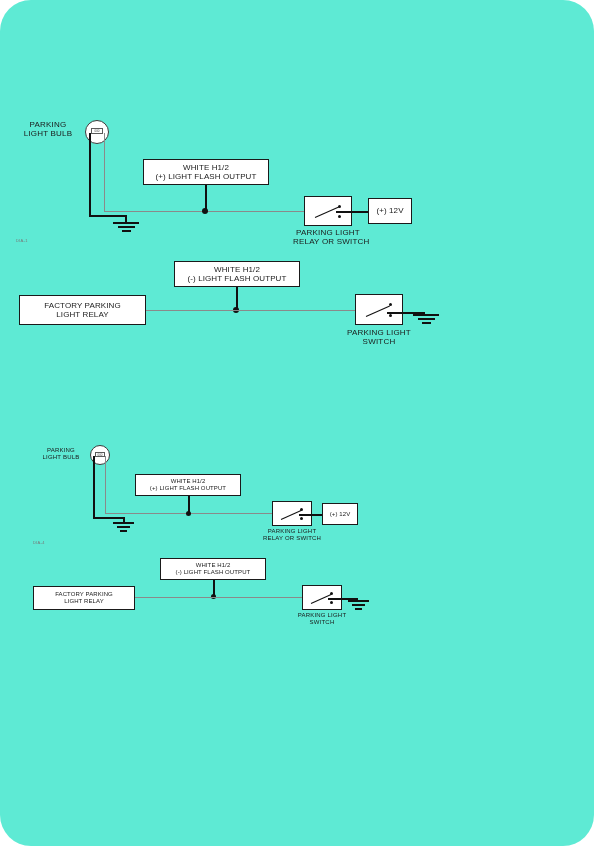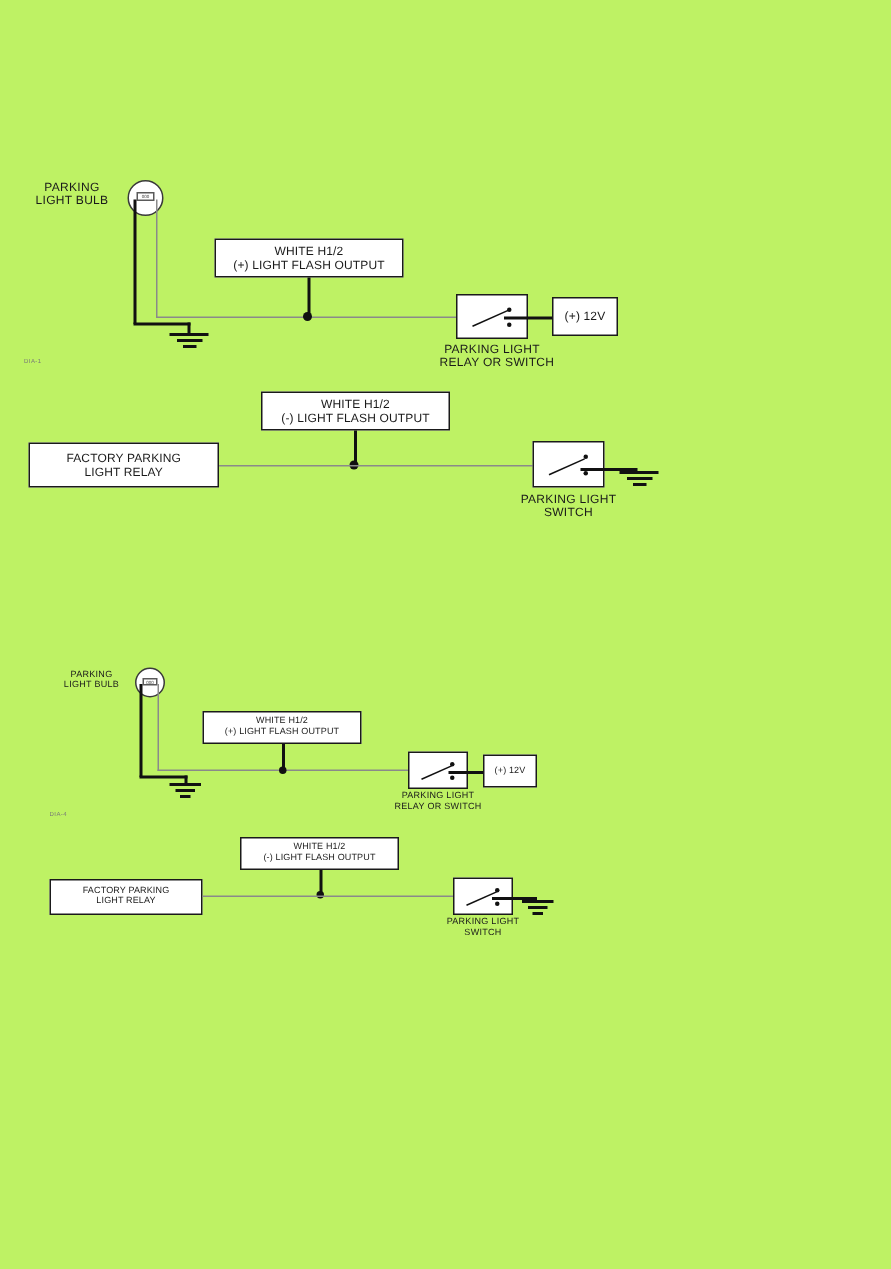--- a/index.html
+++ b/index.html
@@ -2,21 +2,21 @@
 <html><head>
 <meta charset="utf-8">
 <style>
   html,body{margin:0;padding:0;background:#ffffff;}
   body{
     width:594px;height:846px;position:relative;overflow:hidden;
     font-family:"Liberation Sans","DejaVu Sans",sans-serif;
     color:#1a1a1a;
     -webkit-font-smoothing:antialiased;
   }
-  .page{position:absolute;inset:0;background:#bef264;}
+  .page{position:absolute;inset:0;background:#5eead4;border-radius:31px;}
 
   
   .abs{position:absolute;}
   .wire{position:absolute;background:#8a8a8a;}
   .wire.h{height:1px;}
   .wire.v{width:1px;}
   .wire.dark{background:#111;}
   .wire.dark.h{height:2px;}
   .wire.dark.v{width:2px;}
 

